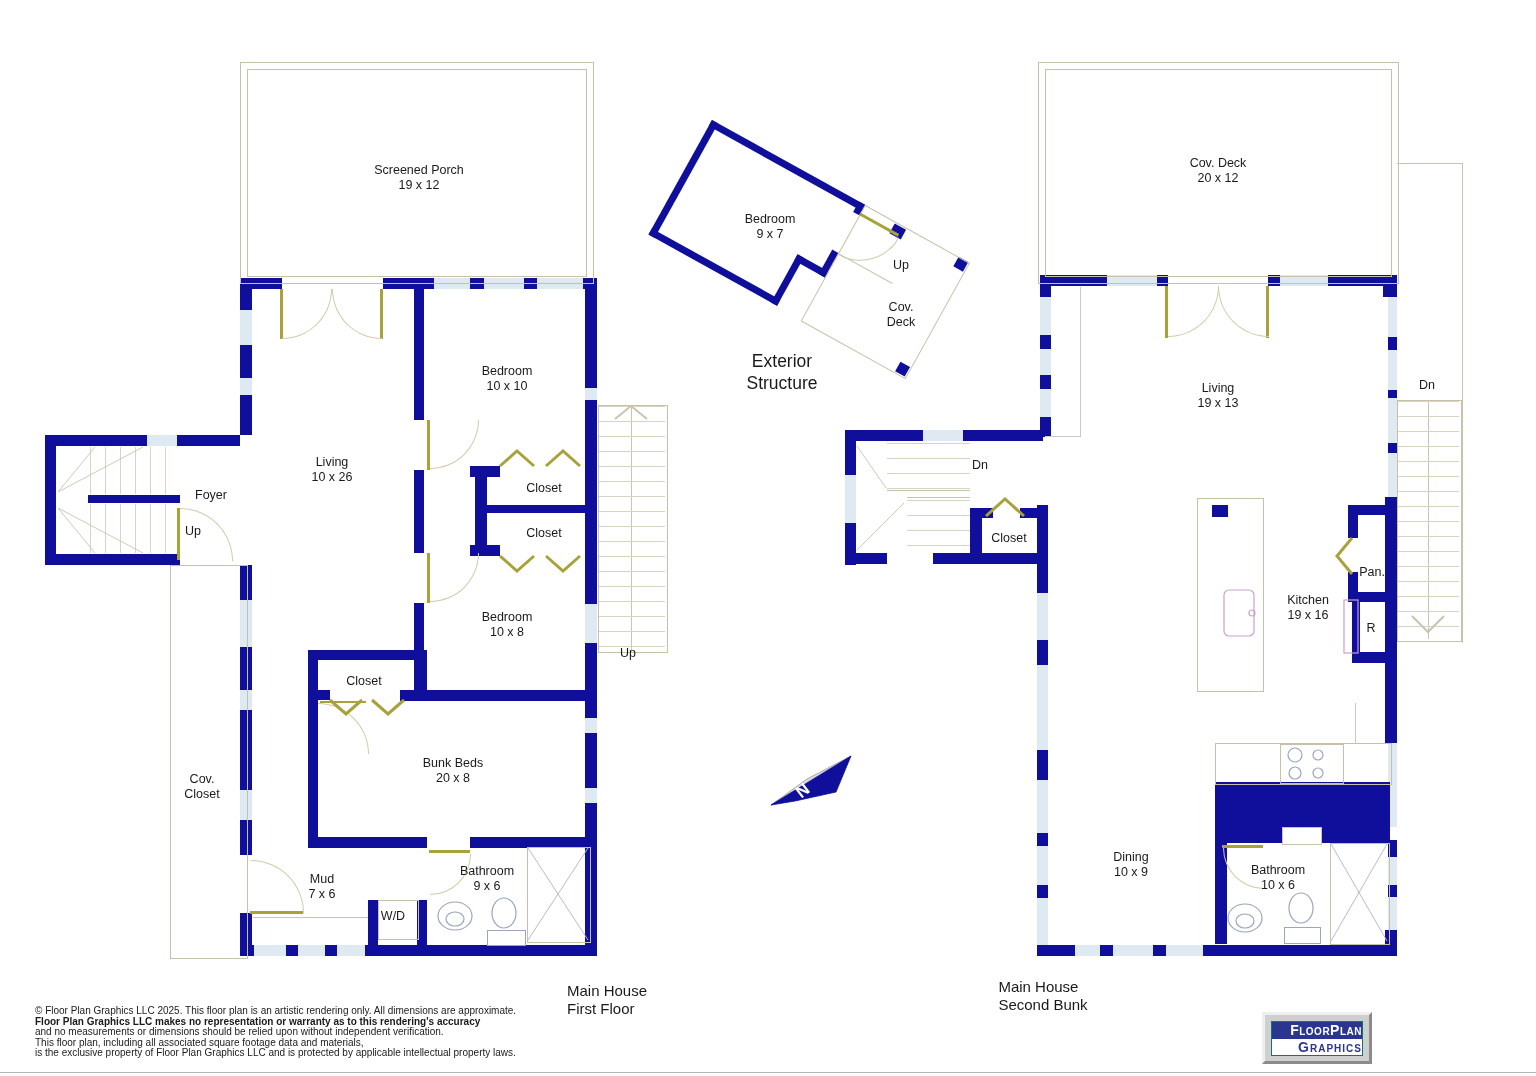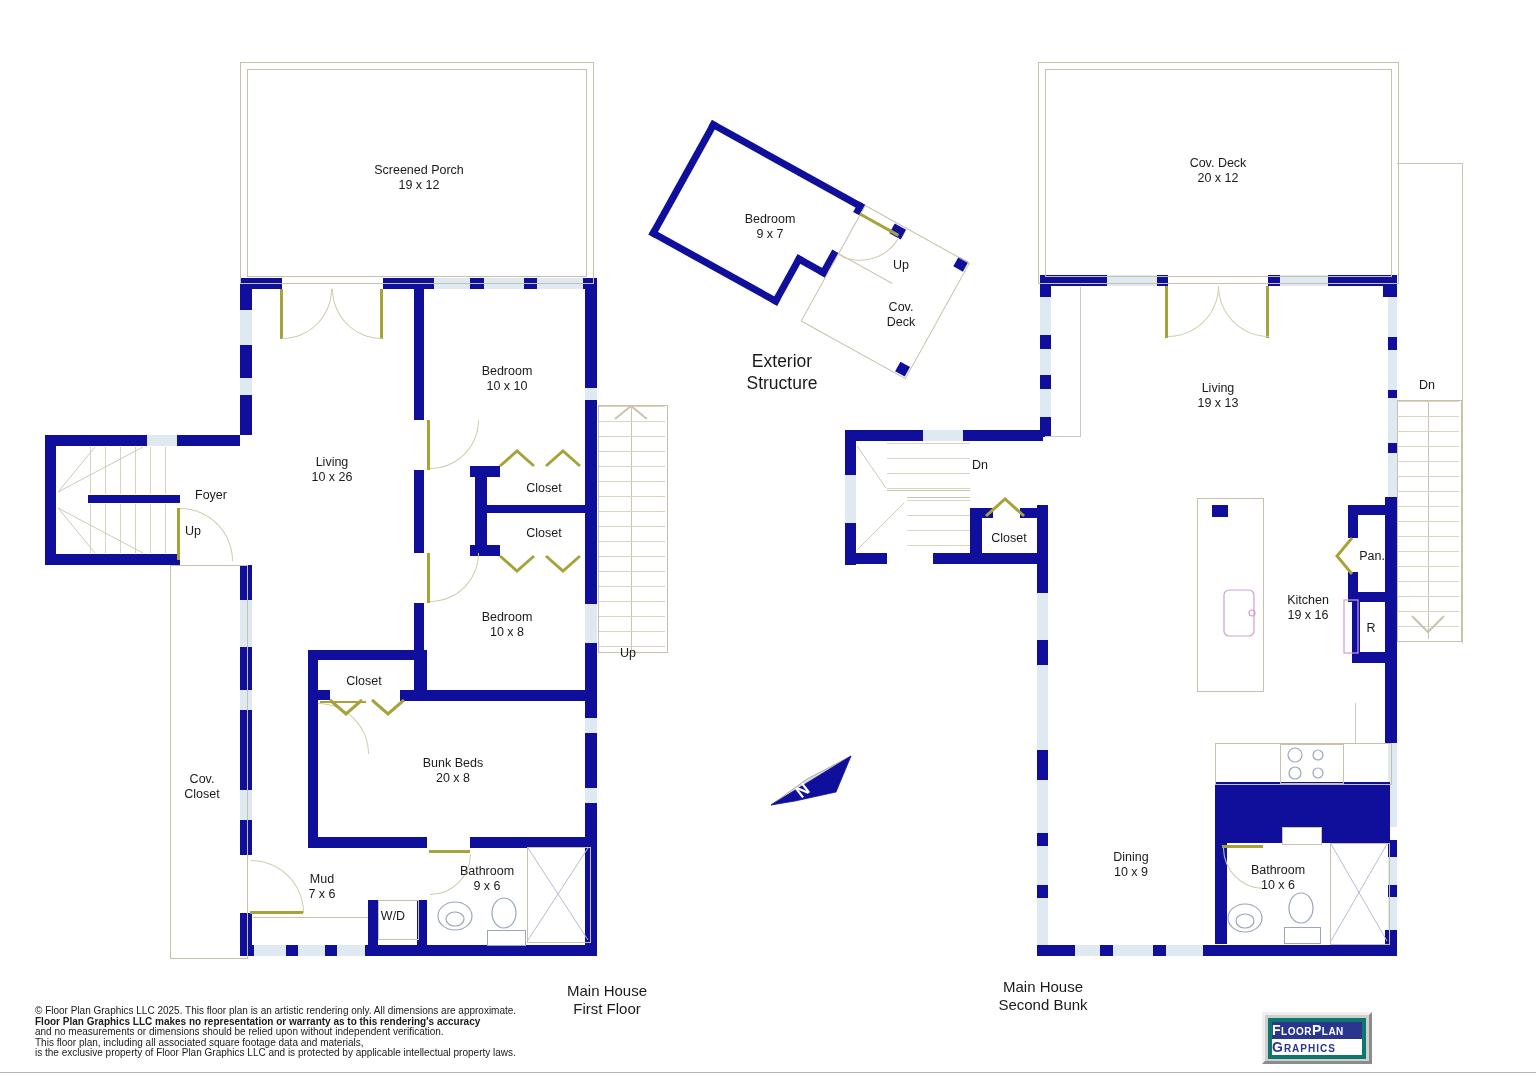--- a/index.html
+++ b/index.html
@@ -14,34 +14,34 @@
   .ln{background:#c9c4ae;}
   .gln{background:#c9c9c9;}
   .leaf{background:#a8a23a;}
   .arc{border:0 solid #d2cba9;}
   .arc.br{border-right:1px solid #d2cba9;border-bottom:1px solid #d2cba9;border-bottom-right-radius:100% 100%;}
   .arc.bl{border-left:1px solid #d2cba9;border-bottom:1px solid #d2cba9;border-bottom-left-radius:100% 100%;}
   .arc.tr{border-top:1px solid #d2cba9;border-right:1px solid #d2cba9;border-top-right-radius:100% 100%;}
   .stV{background:repeating-linear-gradient(to bottom,#d8d4c1 0,#d8d4c1 1px,transparent 1px,transparent 15px);}
   .stH{background:repeating-linear-gradient(to right,#d8d4c1 0,#d8d4c1 1px,transparent 1px,transparent 15px);}
   .lbl{position:absolute;transform:translateX(-50%);text-align:center;font-size:12.5px;line-height:15px;white-space:nowrap;}
-  .cap{position:absolute;transform:translateX(-50%);text-align:center;font-size:15px;line-height:18px;white-space:nowrap;}
+  .cap{position:absolute;transform:translateX(-50%);text-align:left;font-size:15px;line-height:18px;white-space:nowrap;}
   .bigcap{position:absolute;transform:translateX(-50%);text-align:center;font-size:17.5px;line-height:22px;white-space:nowrap;}
   #title{position:absolute;left:816px;top:18px;transform:translateX(-50%);text-align:center;white-space:nowrap;}
   #title .t1{font-size:27px;font-weight:bold;line-height:33px;}
   #title .t2{font-size:25px;line-height:30px;}
   #ext{position:absolute;left:712px;top:120px;width:293px;height:131px;
        transform:rotate(29deg);transform-origin:0 0;}
   #footer{position:absolute;left:35px;top:1006px;font-size:10px;line-height:10.6px;}
   #footer .b{font-weight:bold;}
   #logo{position:absolute;left:1262px;top:1012px;width:104px;height:46px;background:#cfcfcf;
         border-top:3px solid #efefef;border-left:3px solid #efefef;
         border-bottom:3px solid #8b8b8b;border-right:3px solid #8b8b8b;
         display:flex;align-items:center;justify-content:center;}
-  #logo .inner{width:90px;border:4px solid #0f766e;text-align:left;}
+  #logo .inner{width:90px;border:1px solid #0f766e;text-align:right;}
   #logo .l1{background:#2a3590;color:#fff;font-variant:small-caps;font-weight:bold;font-size:14px;line-height:17px;letter-spacing:.5px;}
   #logo .l2{background:#fff;color:#2a3590;font-variant:small-caps;font-weight:bold;font-size:14px;line-height:16px;letter-spacing:1px;}
   svg{position:absolute;left:0;top:0;pointer-events:none;}
   #botline{position:absolute;left:0;top:1072px;width:1536px;height:1px;background:#b5b5b5;}
 </style>
 </head>
 <body>
 
 <div id="page">
 
@@ -311,21 +311,21 @@
   <div class="lbl" style="left:202px;top:772px"><span>Cov.</span><br><span>Closet</span></div>
   <div class="lbl" style="left:322px;top:872px"><span>Mud</span><br><span>7 x 6</span></div>
   <div class="lbl" style="left:393px;top:909px"><span>W/D</span></div>
   <div class="lbl" style="left:487px;top:864px"><span>Bathroom</span><br><span>9 x 6</span></div>
   <div class="lbl" style="left:628px;top:646px"><span>Up</span></div>
 
   <div class="lbl" style="left:1218px;top:156px"><span>Cov. Deck</span><br><span>20 x 12</span></div>
   <div class="lbl" style="left:1218px;top:381px"><span>Living</span><br><span>19 x 13</span></div>
   <div class="lbl" style="left:980px;top:458px"><span>Dn</span></div>
   <div class="lbl" style="left:1009px;top:531px"><span>Closet</span></div>
-  <div class="lbl" style="left:1372px;top:549px"><span>Pan.</span></div>
+  <div class="lbl" style="left:1372px;top:565px"><span>Pan.</span></div>
   <div class="lbl" style="left:1308px;top:593px"><span>Kitchen</span><br><span>19 x 16</span></div>
   <div class="lbl" style="left:1371px;top:621px"><span>R</span></div>
   <div class="lbl" style="left:1131px;top:850px"><span>Dining</span><br><span>10 x 9</span></div>
   <div class="lbl" style="left:1278px;top:863px"><span>Bathroom</span><br><span>10 x 6</span></div>
   <div class="lbl" style="left:1427px;top:378px"><span>Dn</span></div>
 
   <div class="lbl" style="left:770px;top:212px"><span>Bedroom</span><br><span>9 x 7</span></div>
   <div class="lbl" style="left:901px;top:258px"><span>Up</span></div>
   <div class="lbl" style="left:901px;top:300px"><span>Cov.</span><br><span>Deck</span></div>
   <div class="bigcap" style="left:782px;top:350px"><span>Exterior</span><br><span>Structure</span></div>

